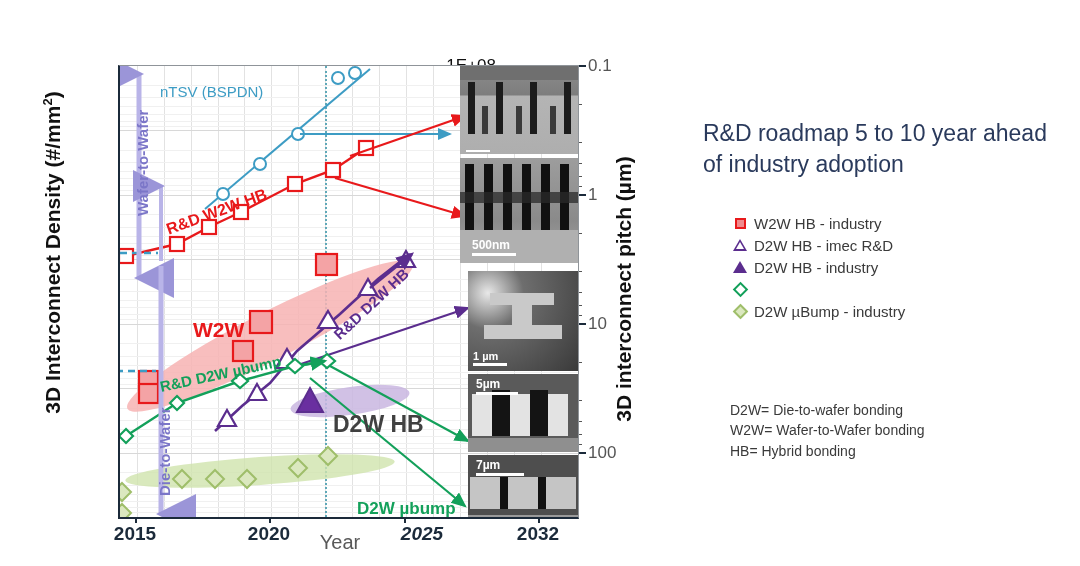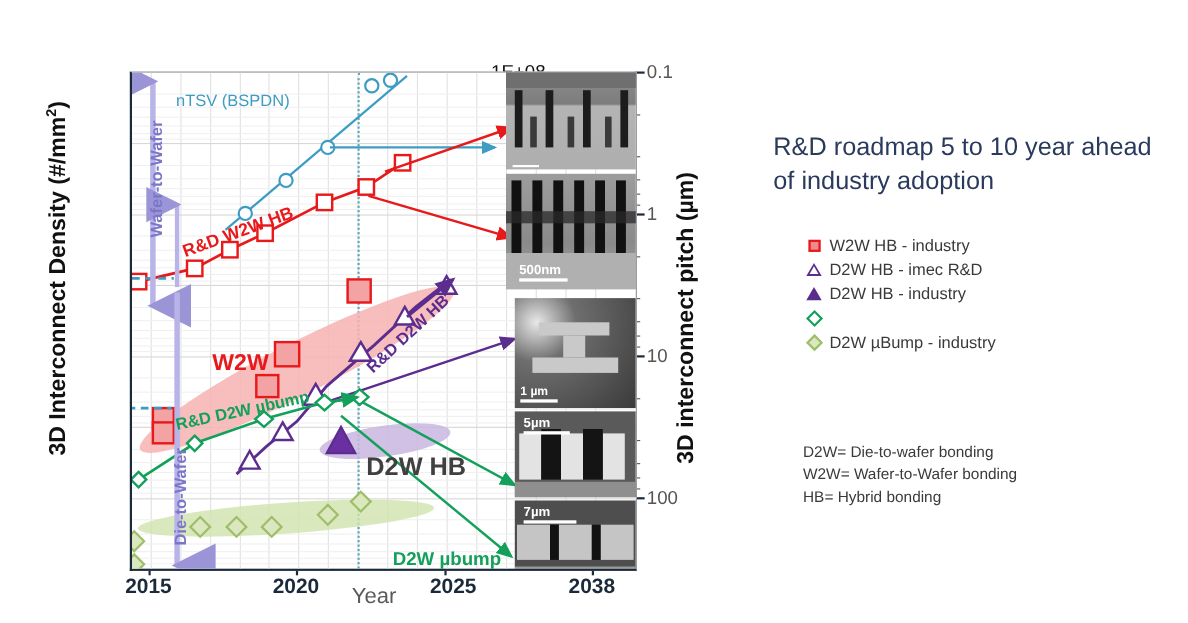--- a/index.html
+++ b/index.html
@@ -170,22 +170,22 @@
   <div class="tickmark-r minor" style="top:305px;"></div>
   <div class="tickmark-r minor" style="top:315px;"></div>
   <div class="tickmark-r minor" style="top:362px;"></div>
   <div class="tickmark-r minor" style="top:400px;"></div>
   <div class="tickmark-r minor" style="top:421px;"></div>
   <div class="tickmark-r minor" style="top:434px;"></div>
   <div class="tickmark-r minor" style="top:444px;"></div>
 
   <div class="xtick" style="left:90px;">2015</div>
   <div class="xtick" style="left:224px;">2020</div>
-  <div class="xtick" style="left:367px;">2025</div>
-  <div class="xtick" style="left:493px;">2038</div>
+  <div class="xtick" style="left:377px;font-style:italic;">2025</div>
+  <div class="xtick" style="left:493px;">2032</div>
   <div class="tickmark-x" style="left:135px;"></div>
   <div class="tickmark-x" style="left:269px;"></div>
   <div class="tickmark-x" style="left:404px;"></div>
   <div class="tickmark-x" style="left:538px;"></div>
 
   <div id="plot">
 
     <div class="gridv" style="left:17px;"></div>
     <div class="gridv" style="left:44px;"></div>
     <div class="gridv" style="left:71px;"></div>

